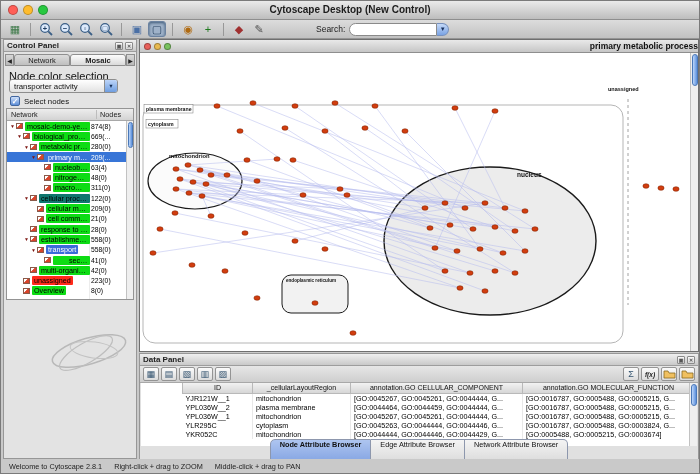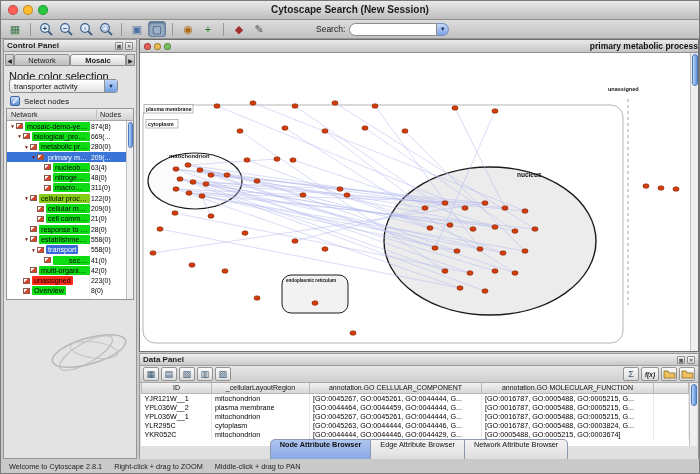--- a/index.html
+++ b/index.html
@@ -100,21 +100,21 @@
   .data-panel { position:absolute; left:138px; top:352px; width:560px; height:108px;
     background:#e0e0e0; border:1px solid #979797; }
   .dp-toolbar { position:absolute; top:12px; left:0; right:0; height:17px;
     background:linear-gradient(#e6e6e6,#cecece); border-bottom:1px solid #a8a8a8;
     display:flex; align-items:center; padding:0 3px; gap:2px; }
   .dp-btn { width:16px; height:14px; border:1px solid #949494; border-radius:2px;
     background:linear-gradient(#fbfbfb,#dcdcdc); font-size:9px; display:flex; align-items:center;
     justify-content:center; color:#33536f; }
   .dp-btn.small-label { font-size:6.5px; font-style:italic; font-weight:bold; color:#222; width:18px; }
   .dp-spacer { flex:1; }
-  .dp-table-wrap { position:absolute; top:29px; left:1px; right:9px; bottom:14px; background:#fff; overflow:hidden; }
+  .dp-table-wrap { position:absolute; top:29px; left:1px; right:9px; bottom:14px; background:#fff; overflow:hidden;padding-left:41px; }
   .dp-vscroll { position:absolute; top:29px; right:1px; width:8px; bottom:14px; background:#efefef; border-left:1px solid #c2c2c2; }
   table { border-collapse:collapse; table-layout:fixed; width:100%; }
   th { font-size:7px; font-weight:normal; color:#111; height:10px;
     background:linear-gradient(#f2f2f2,#d6d6d6); border:1px solid #b9b9b9; border-top:none;
     overflow:hidden; white-space:nowrap; text-align:center; padding:0 2px; }
   td { font-size:7.2px; color:#000; height:9px; line-height:9px; padding:0 3px;
     border-right:1px solid #e8e8e8; overflow:hidden; white-space:nowrap; }
   .dp-tabs { position:absolute; bottom:1px; left:0; right:0; height:12px;
     display:flex; justify-content:center; align-items:center; }
   .dp-tab { font-size:7.3px; padding:0 9px; height:28px; line-height:10px; color:#111;
@@ -131,21 +131,21 @@
 </style>
 </head>
 <body>
 
 <div class="titlebar">
   <div class="traffic">
     <span class="tl red"></span>
     <span class="tl yellow"></span>
     <span class="tl green"></span>
   </div>
-  <div class="win-title">Cytoscape Search (New Session)</div>
+  <div class="win-title">Cytoscape Desktop (New Control)</div>
 </div>
 
 <div class="toolbar">
   <div class="tb-icons">
       <span class="tb-icon">
         <span class="tb-glyph" style="color: rgb(63, 122, 74);">▦</span>
       </span>
       <span class="tb-sep"></span>
       <span class="tb-icon">
         <svg width="15" height="15" viewBox="0 0 15 15">
@@ -272,21 +272,21 @@
         </div>
         <div class="tree-row" style="padding-left: 30px;">
           <span class="tr-arrow"></span>
           <span class="tr-icon"></span>
           <span class="tr-chip" style="background: rgb(13, 220, 20);">macromolecule...</span>
           <span class="tr-count">311(0)</span>
         </div>
         <div class="tree-row" style="padding-left: 16px;">
           <span class="tr-arrow">▼</span>
           <span class="tr-icon"></span>
-          <span class="tr-chip" style="background: #84cc16;">cellular process</span>
+          <span class="tr-chip" style="background: #0f766e;">cellular process</span>
           <span class="tr-count">122(0)</span>
         </div>
         <div class="tree-row" style="padding-left: 23px;">
           <span class="tr-arrow"></span>
           <span class="tr-icon"></span>
           <span class="tr-chip" style="background: rgb(13, 220, 20);">cellular metabo...</span>
           <span class="tr-count">209(0)</span>
         </div>
         <div class="tree-row" style="padding-left: 23px;">
           <span class="tr-arrow"></span>

